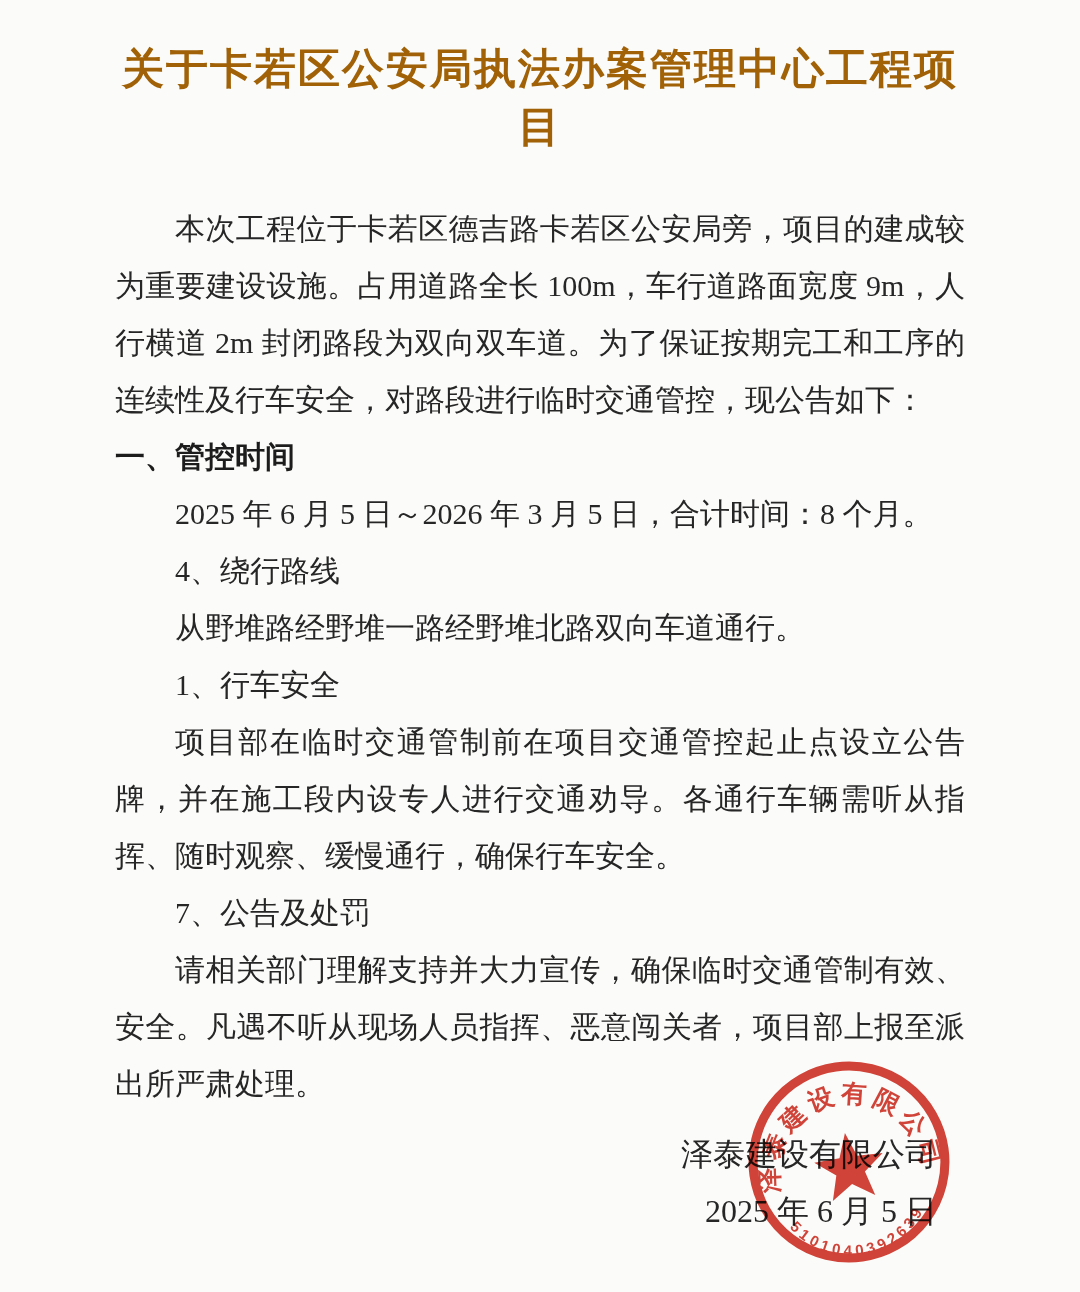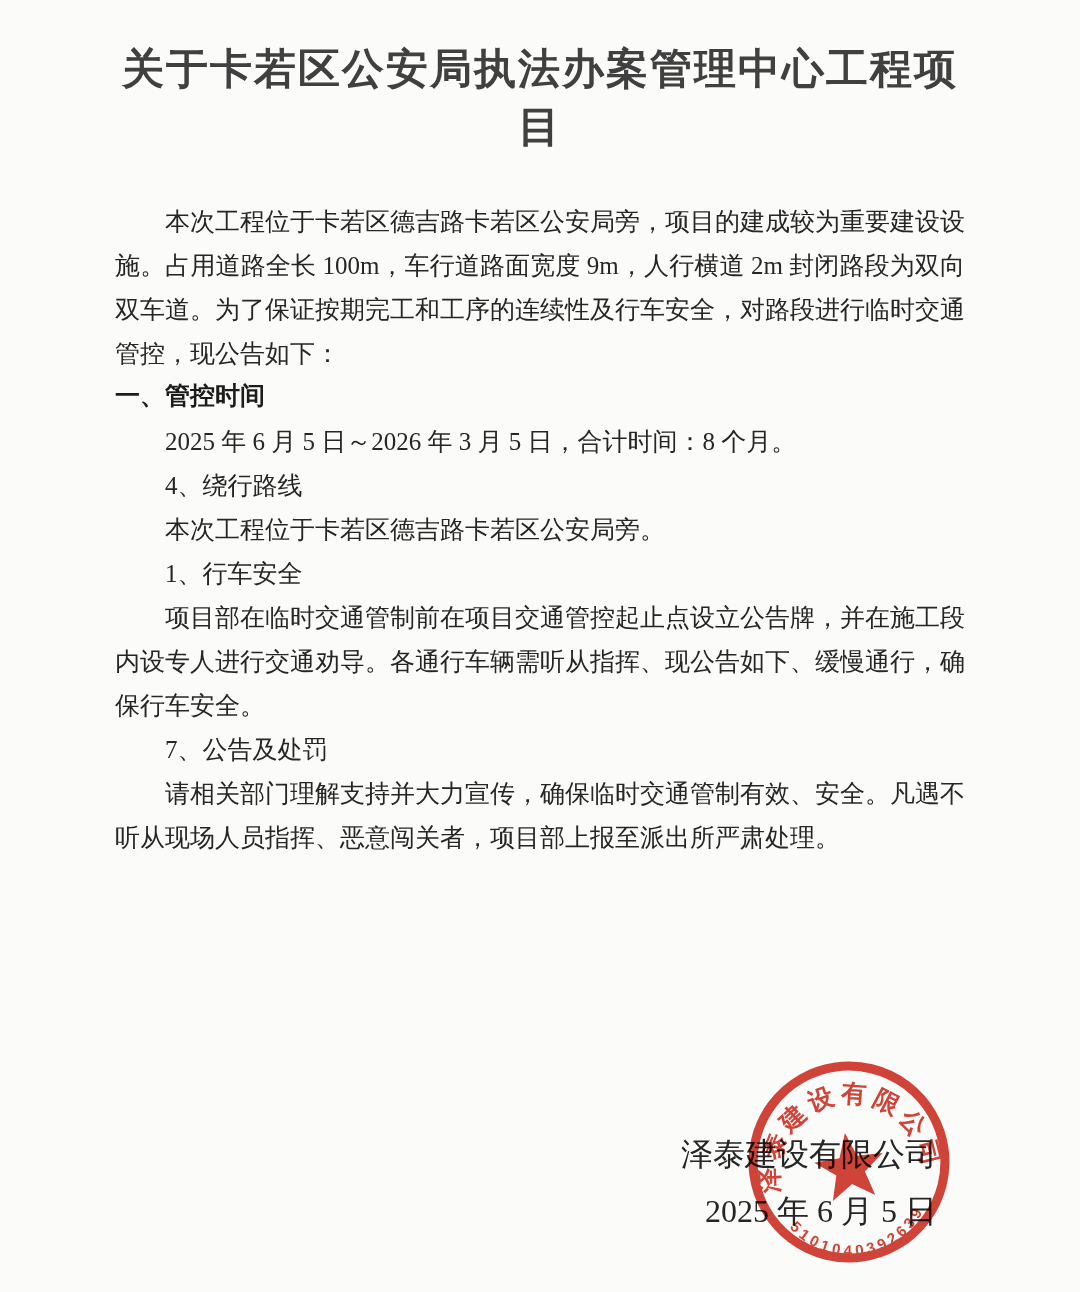--- a/index.html
+++ b/index.html
@@ -21,40 +21,40 @@
     box-sizing: border-box;
   }
   .title {
     margin: 14px 0 0 0;
     text-align: center;
     font-family: "Liberation Sans", sans-serif;
     font-weight: 700;
     font-size: 42px;
     line-height: 58px;
     letter-spacing: 2px;
-    color: #404040;
+    color: #a16207;
   }
   .title .tline {
     display: block;
   }
   .content {
     margin-top: 44px;
-    font-size: 25px;
-    line-height: 44px;
+    font-size: 30px;
+    line-height: 57px;
     color: #262626;
     text-align: justify;
   }
   .para {
     margin: 0;
   }
   .indent {
     text-indent: 2em;
   }
   .heading {
-    font-family: Liberation Mono, monospace;
+    font-family: Liberation Serif, serif;
     font-weight: 700;
     color: #1c1c1c;
   }
   .signature {
     position: absolute;
     top: 1126px;
     right: 143px;
     text-align: right;
     font-size: 32px;
     line-height: 57px;
@@ -100,23 +100,23 @@
 
   <h1 class="title">
     <span class="tline">关于卡若区公安局执法办案管理中心工程项目</span>
   </h1>
 
   <div class="content">
     <p class="para indent">本次工程位于卡若区德吉路卡若区公安局旁，项目的建成较为重要建设设施。占用道路全长 100m，车行道路面宽度 9m，人行横道 2m 封闭路段为双向双车道。为了保证按期完工和工序的连续性及行车安全，对路段进行临时交通管控，现公告如下：</p>
     <p class="para heading">一、管控时间</p>
     <p class="para indent">2025 年 6 月 5 日～2026 年 3 月 5 日，合计时间：8 个月。</p>
     <p class="para indent">4、绕行路线</p>
-    <p class="para indent">本次工程位于卡若区德吉路卡若区公安局旁。</p>
+    <p class="para indent">从野堆路经野堆一路经野堆北路双向车道通行。</p>
     <p class="para indent">1、行车安全</p>
-    <p class="para indent">项目部在临时交通管制前在项目交通管控起止点设立公告牌，并在施工段内设专人进行交通劝导。各通行车辆需听从指挥、现公告如下、缓慢通行，确保行车安全。</p>
+    <p class="para indent">项目部在临时交通管制前在项目交通管控起止点设立公告牌，并在施工段内设专人进行交通劝导。各通行车辆需听从指挥、随时观察、缓慢通行，确保行车安全。</p>
     <p class="para indent">7、公告及处罚</p>
     <p class="para indent">请相关部门理解支持并大力宣传，确保临时交通管制有效、安全。凡遇不听从现场人员指挥、恶意闯关者，项目部上报至派出所严肃处理。</p>
   </div>
 
   <div class="signature">
     <div class="sig-line">泽泰建设有限公司</div>
     <div class="sig-line">2025 年 6 月 5 日</div>
   </div>
 
   <div class="stamp">

